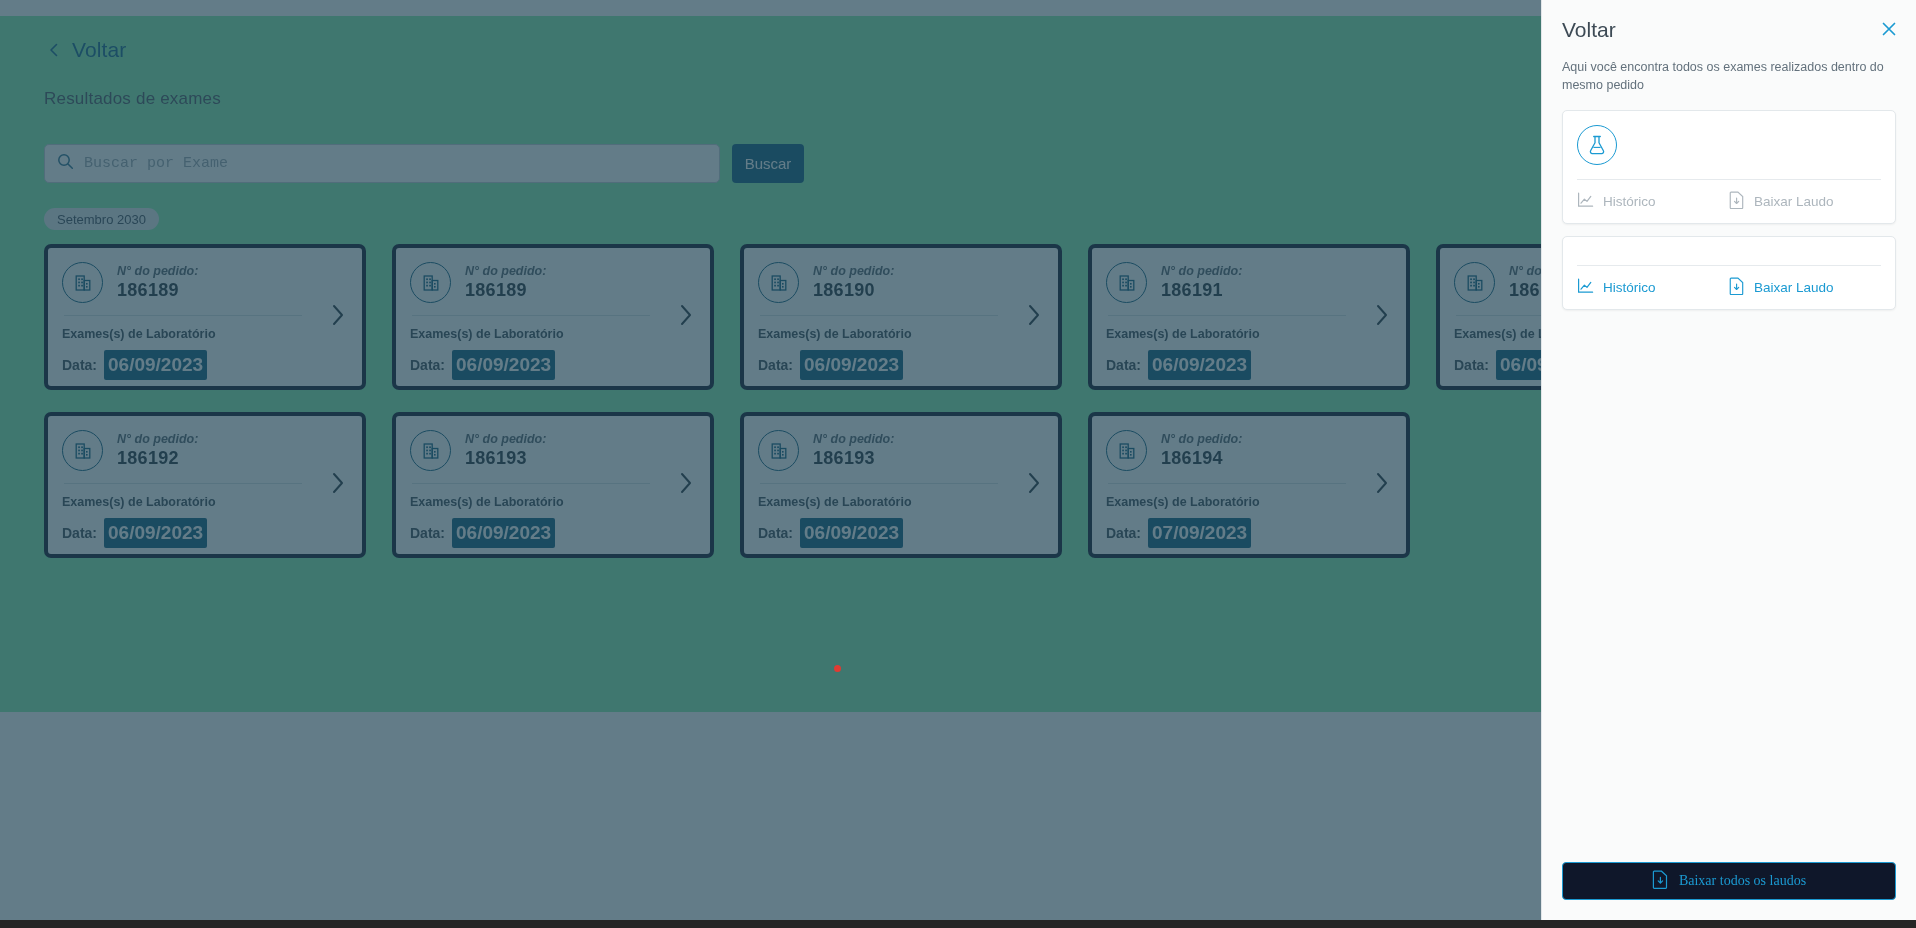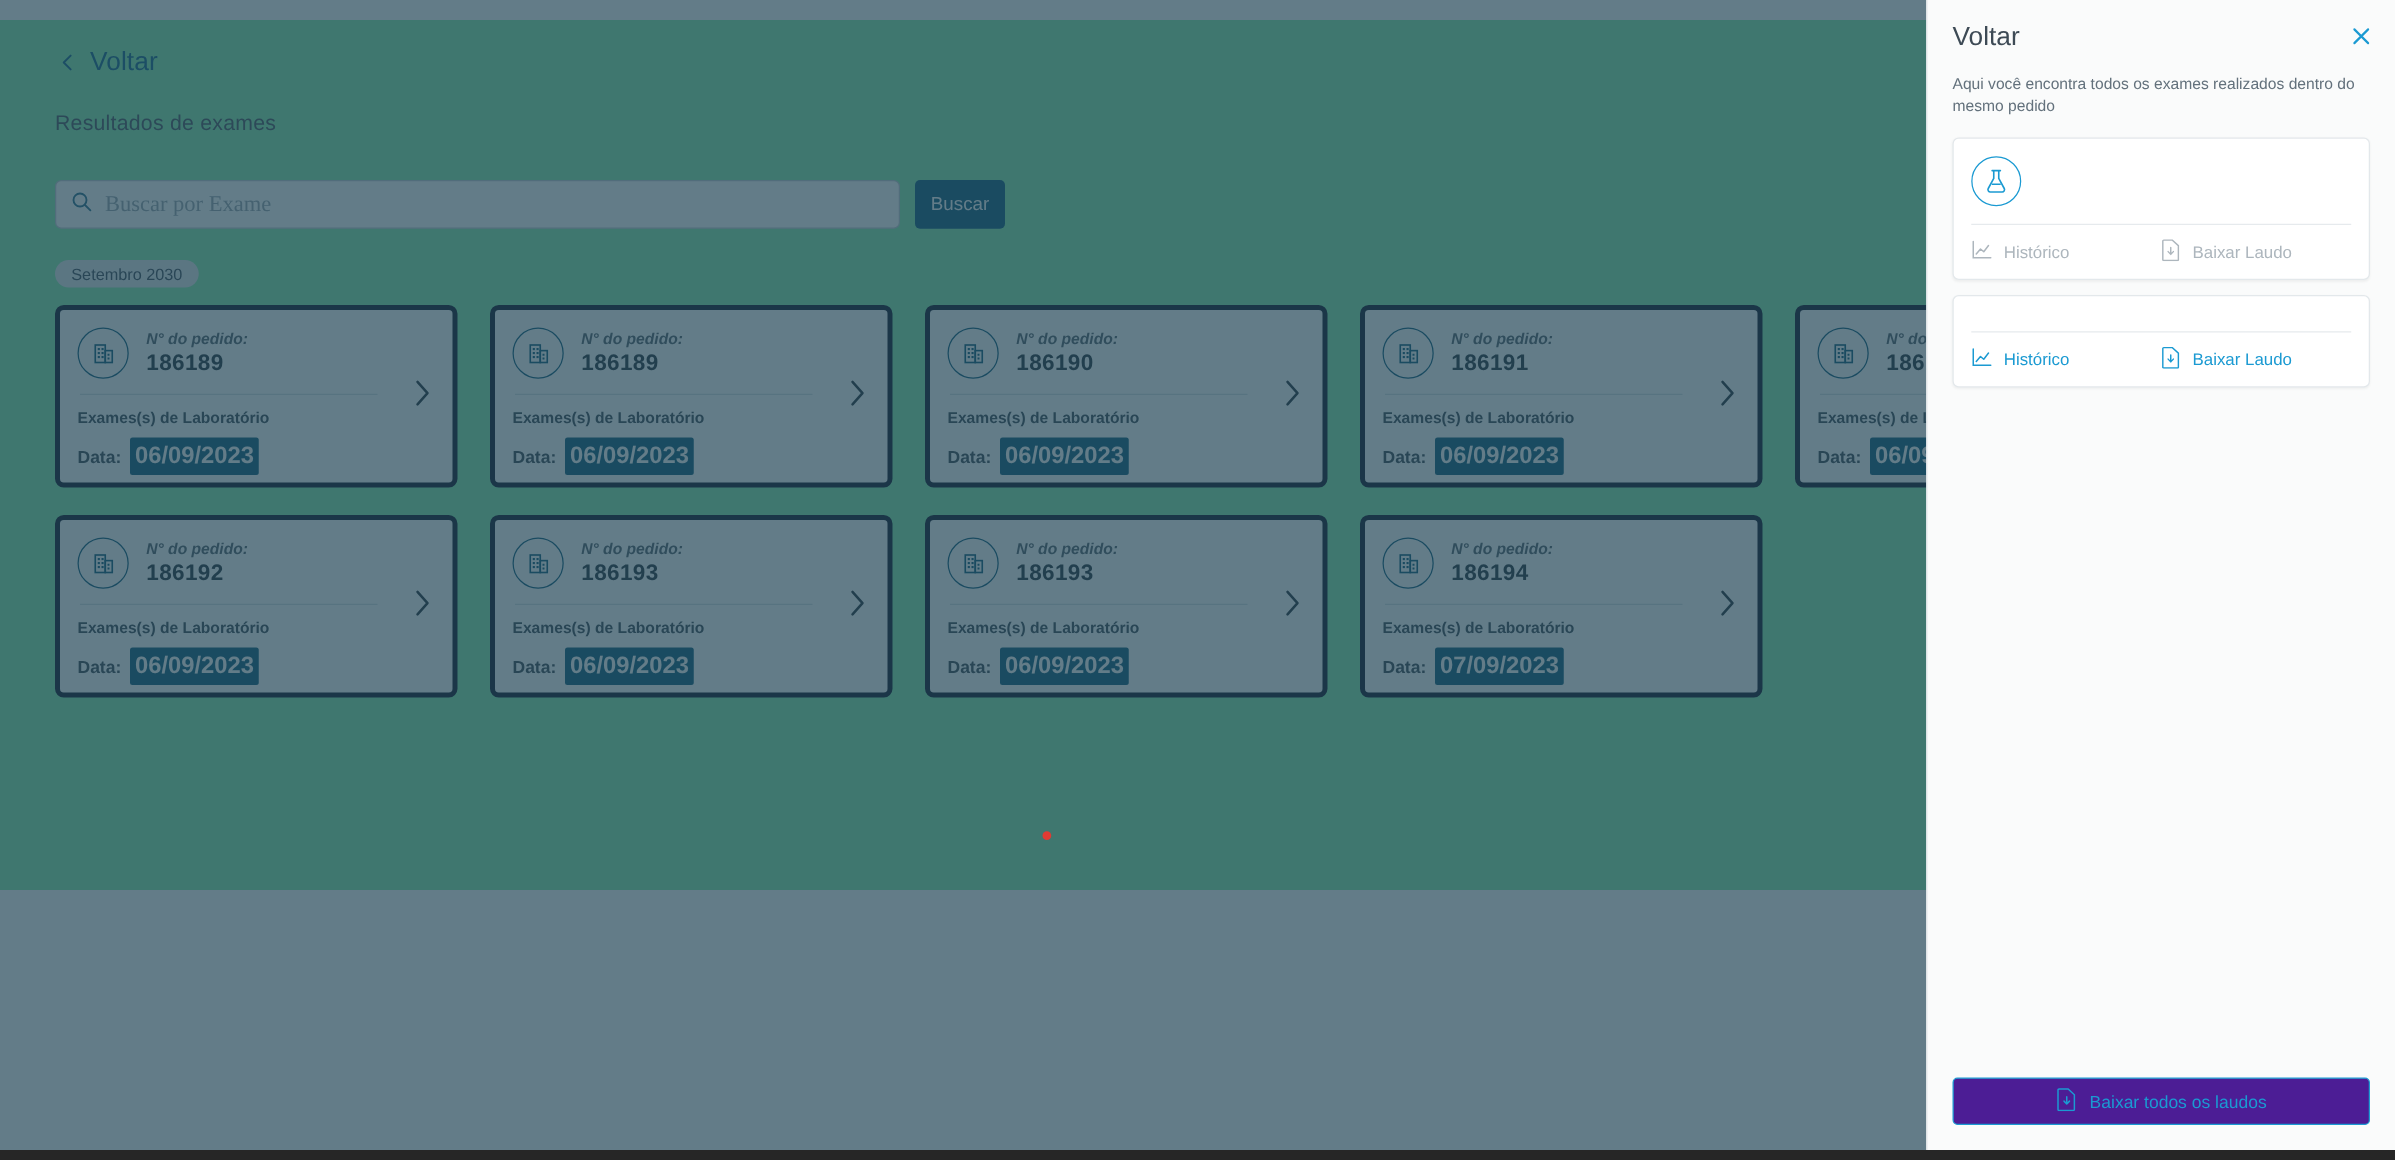--- a/index.html
+++ b/index.html
@@ -59,25 +59,25 @@
     border: 1px solid #c3ccd2;
     border-radius: 5px;
     background: #fff;
     display: flex; align-items: center;
     padding: 0 12px;
     gap: 10px;
   }
   .search-box svg { flex: 0 0 auto; }
   .search-box input {
     border: 0; outline: none;
-    font-size: 18px;
+    font-size: 15px;
     color: #3c4a56;
     width: 100%;
     background: transparent;
-    font-family: Liberation Serif, serif;
+    font-family: Liberation Mono, monospace;
   }
   .search-box input::placeholder { color: #9aa6af; }
   .btn-buscar {
     width: 72px; height: 39px;
     background: #0d5c7d;
     color: #fff;
     border: 0; border-radius: 4px;
     font-size: 15px;
     cursor: pointer;
     font-family: "Liberation Sans", sans-serif;
@@ -263,27 +263,27 @@
   .ec-action.enabled  { color: #1b9ad2; }
 
   .panel-foot {
     flex: 0 0 auto;
     padding: 16px 20px 20px 20px;
   }
   .btn-download-all {
     width: 100%; height: 38px;
     border: 1px solid #1b9ad2;
     border-radius: 4px;
-    background: #4c1d95;
+    background: #0f172a;
     color: #1b9ad2;
     font-size: 14px;
     display: flex; align-items: center; justify-content: center;
     gap: 10px;
     cursor: pointer;
-    font-family: Liberation Sans, sans-serif;
+    font-family: Liberation Serif, serif;
   }
 
   .bottom-strip {
     position: absolute;
     left: 0; bottom: 0;
     width: 1916px; height: 8px;
     background: #262626;
   }
 </style>
 </head>

